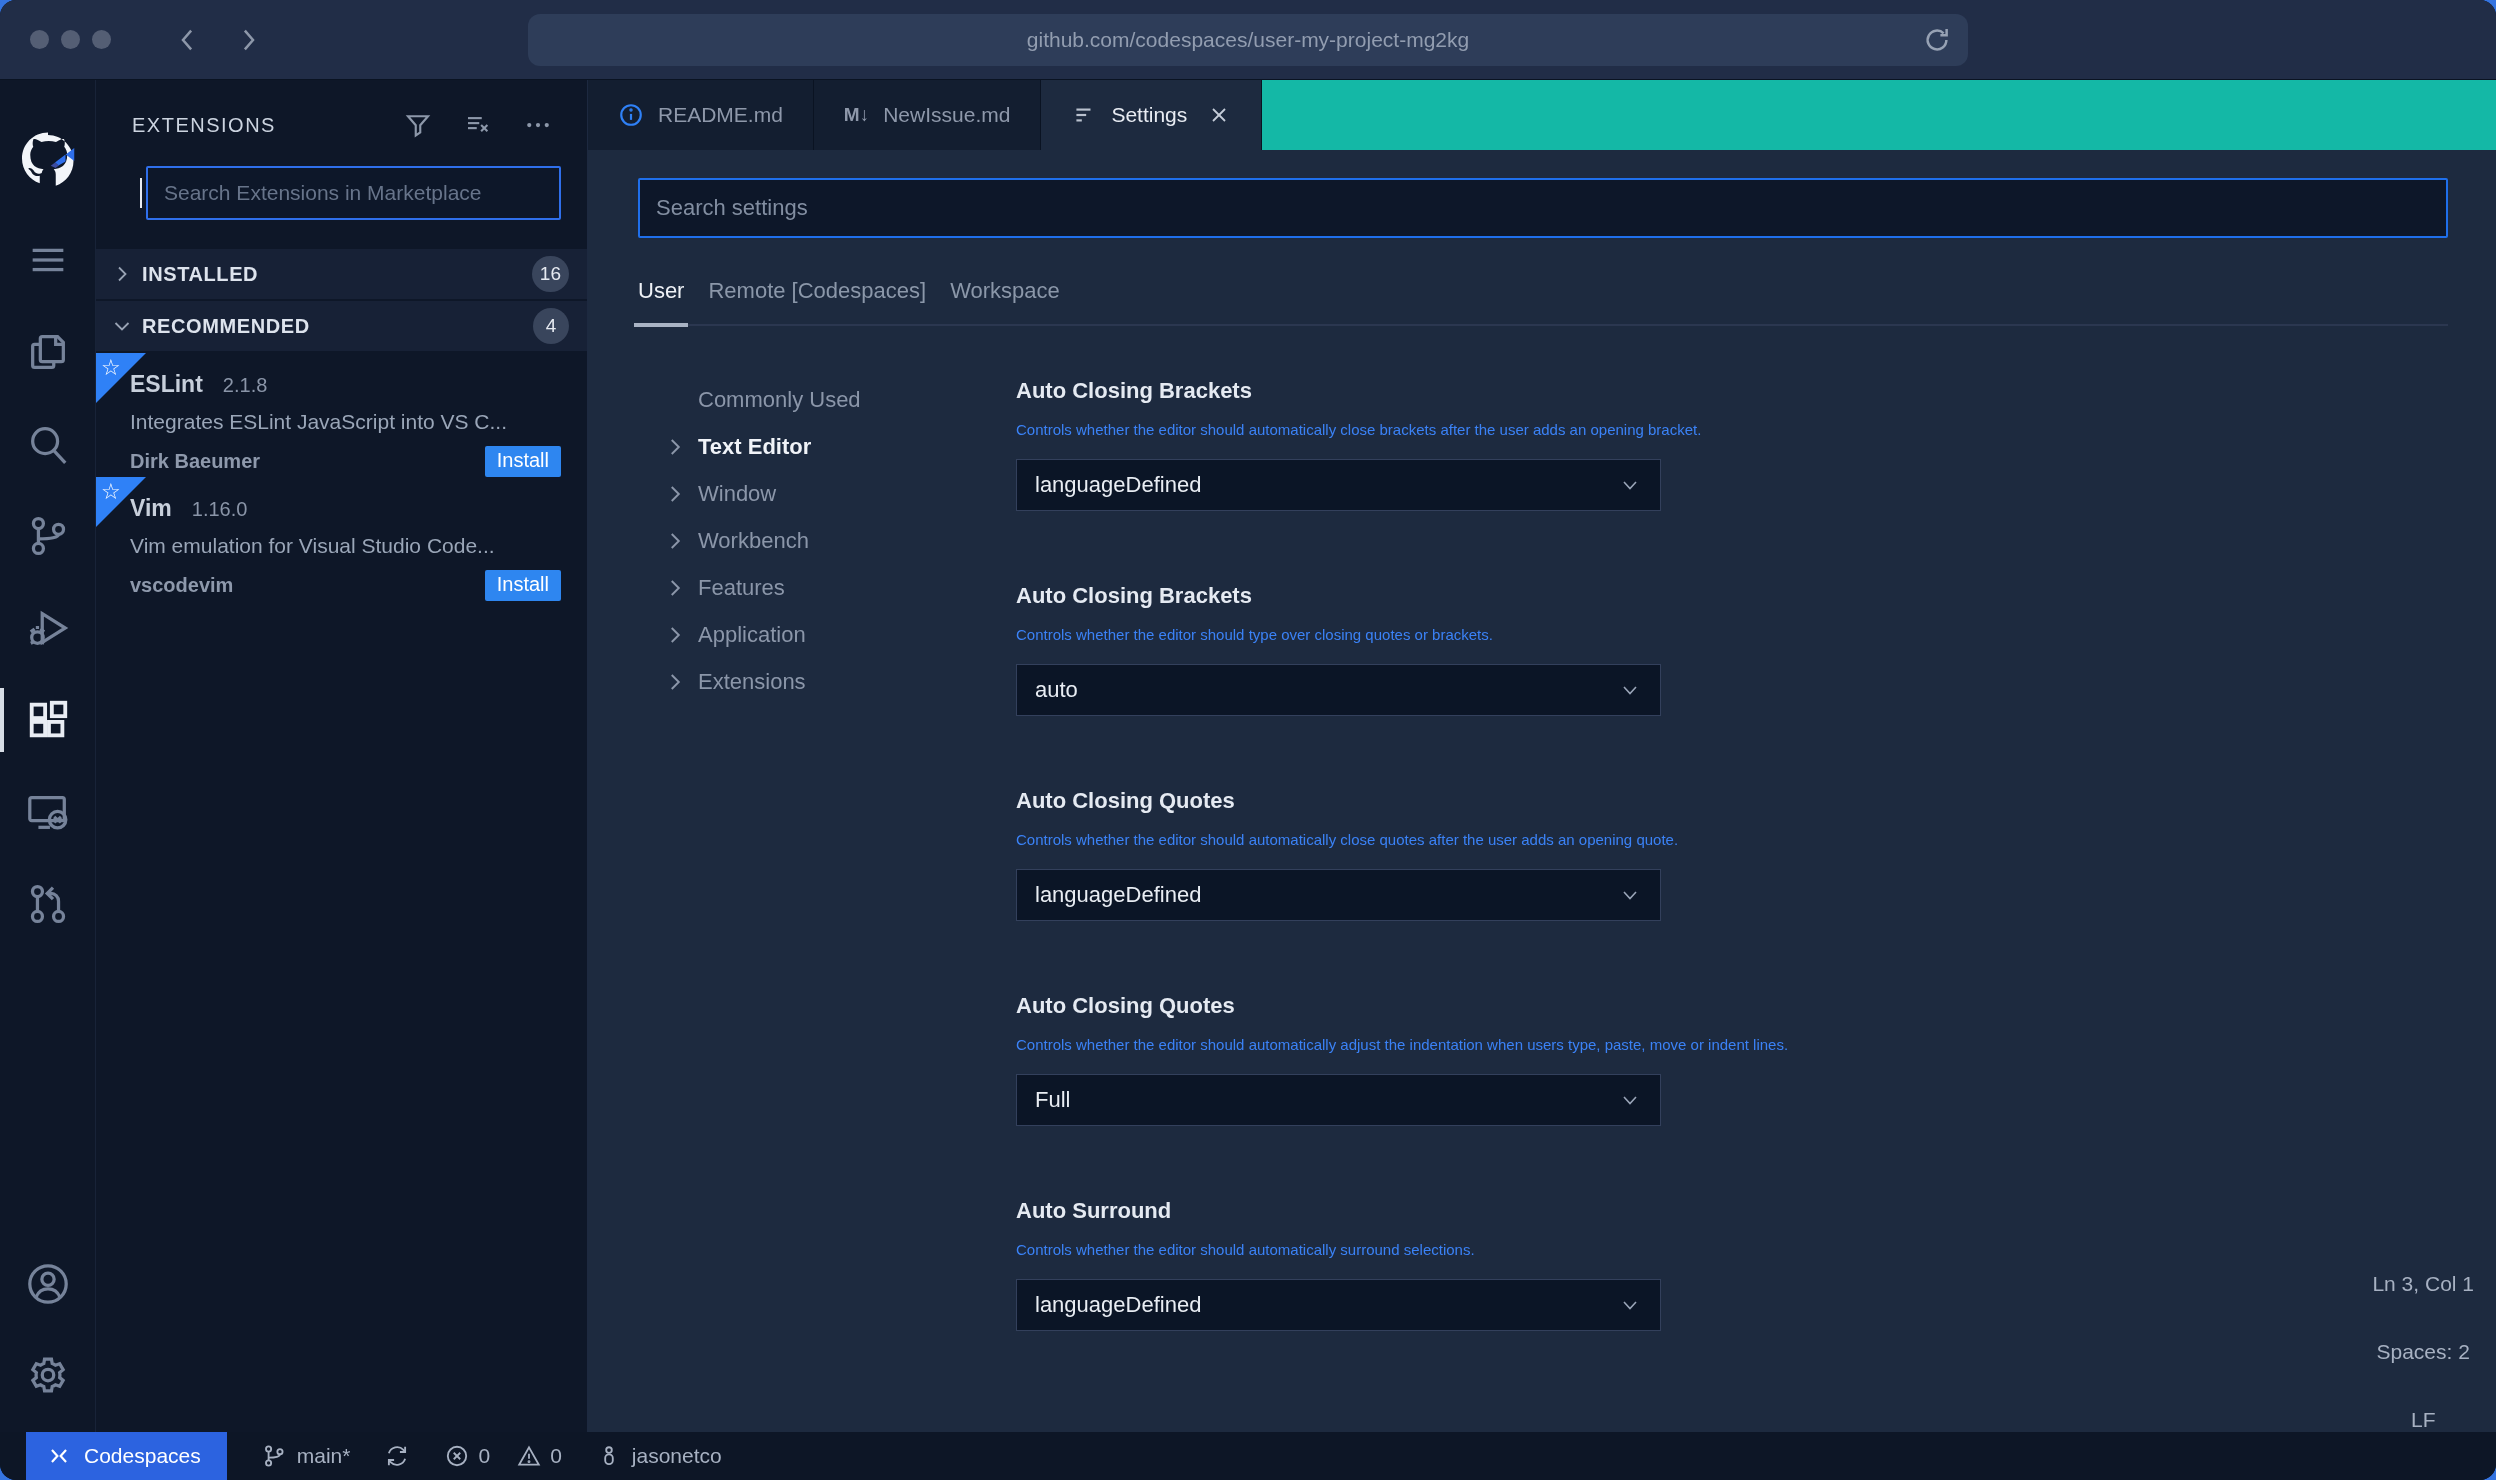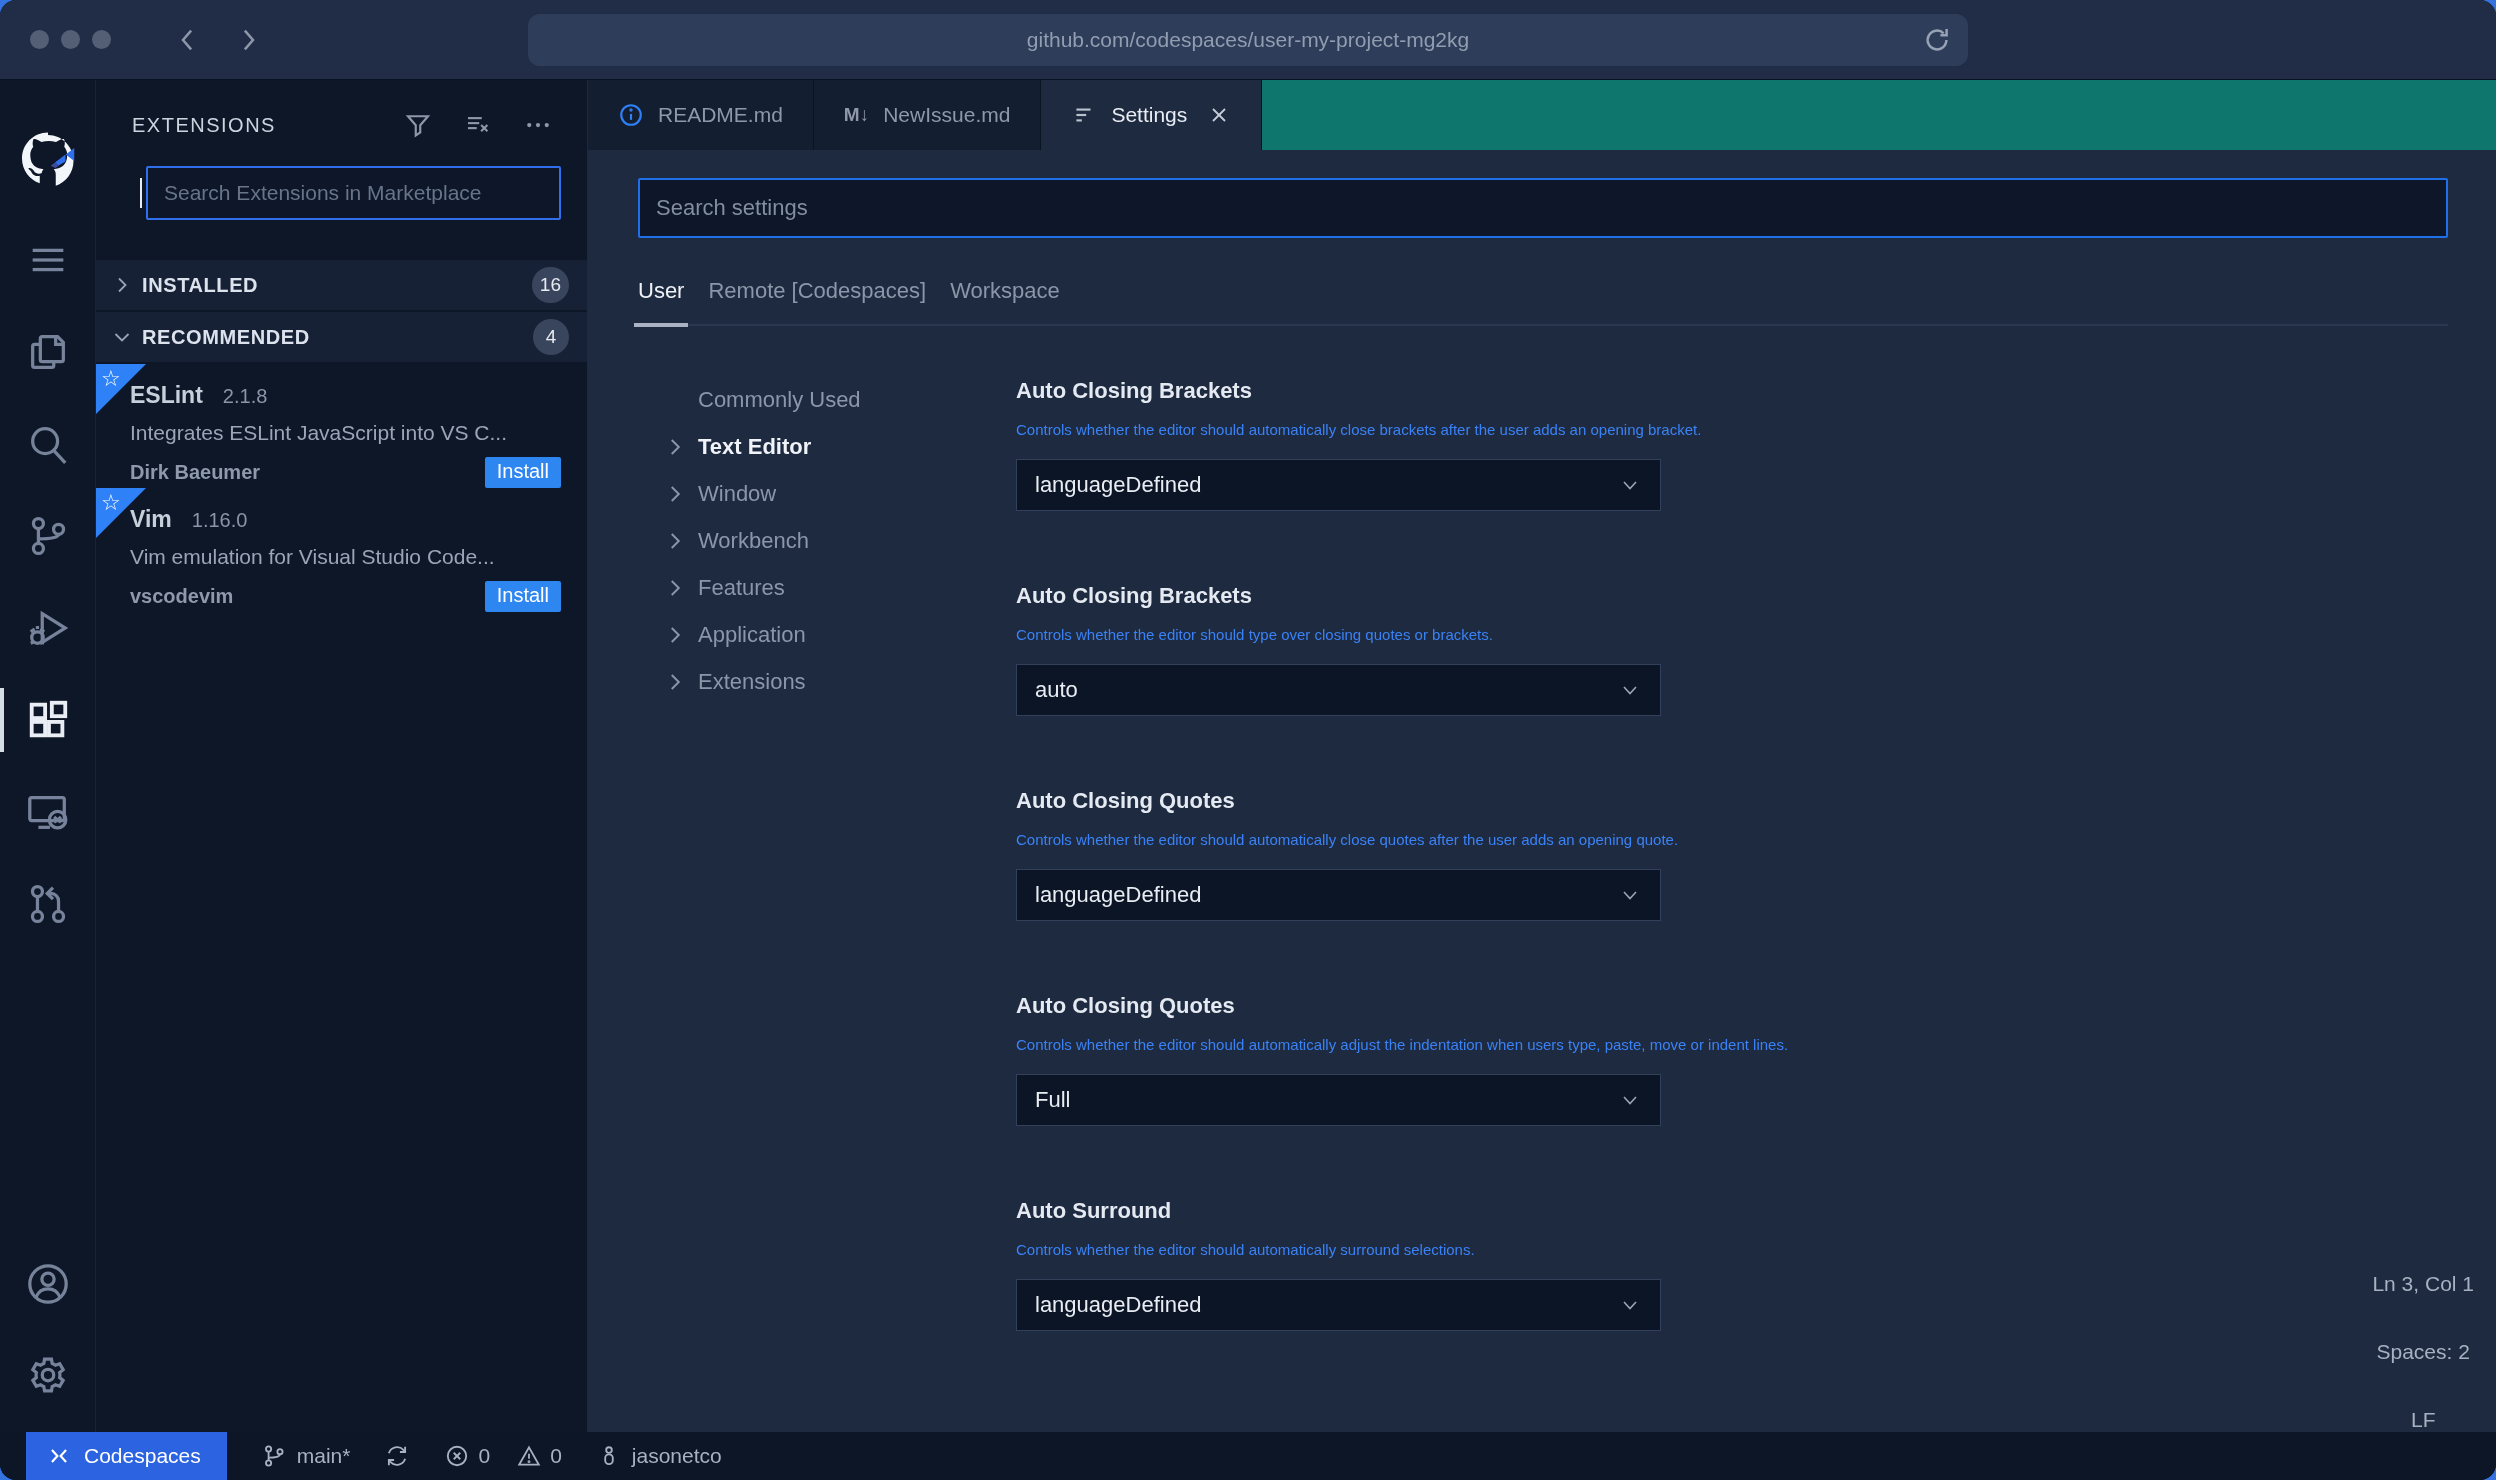--- a/index.html
+++ b/index.html
@@ -72,21 +72,21 @@
     display:flex; flex-direction:column;
   }
   .sb-header {
     display:flex; align-items:center;
     padding:30px 34px 18px 36px;
   }
   .sb-title { color:#ccd4e0; font-size:20px; letter-spacing:1.5px; }
   .sb-icons { margin-left:auto; display:flex; gap:30px; color:#8d98aa; }
   .sb-icons svg { width:30px; height:30px; }
   .sb-search {
-    margin:8px 26px 40px 32px; position:relative;padding-left:18px;
+    margin:8px 26px 29px 32px; position:relative;padding-left:18px;
   }
   .sb-search input {
     width:100%; height:54px;
     background:#0d1729; border:2px solid #2f6feb; border-radius:2px;
     color:#e8ecf3; font-size:21px; font-family:"Liberation Sans",sans-serif;
     padding:0 14px 0 16px; outline:none;
   }
   .sb-search input::placeholder { color:#67748a; }
   .sb-search .caret { position:absolute; left:12px; top:12px; width:2px; height:30px; background:#e8ecf3; }
 
@@ -117,21 +117,21 @@
   .ext-line3 { display:flex; align-items:center; margin-top:12px; }
   .ext-author { color:#8e99ac; font-size:20px; font-weight:bold; }
   .install-btn {
     margin-left:auto; background:#2e86f0; color:#fff; font-size:20px;
     padding:3px 12px 5px; border:none; border-radius:2px; cursor:pointer;
     font-family:"Liberation Sans",sans-serif;
   }
 
   
   .editor { flex:1; display:flex; flex-direction:column; min-width:0; background:#0e1828; }
-  .tabbar { height:70px; flex:0 0 70px; display:flex; background:#0f766e; }
+  .tabbar { height:70px; flex:0 0 70px; display:flex; background:#14b8a6; }
   .tab {
     display:flex; align-items:center; gap:14px;
     padding:0 30px; background:#131e30; border-right:1px solid #0a1322;
     color:#8e98aa; font-size:21px; cursor:pointer;
   }
   .tab svg { width:26px; height:26px; }
   .tab .mdicon { font-size:19px; font-weight:bold; color:#8e98aa; }
   .tab.active { background:#1d2a3f; color:#e8ecf3; }
   .tab .close { width:24px; height:24px; color:#c6cdd9; margin-left:6px; }
 

